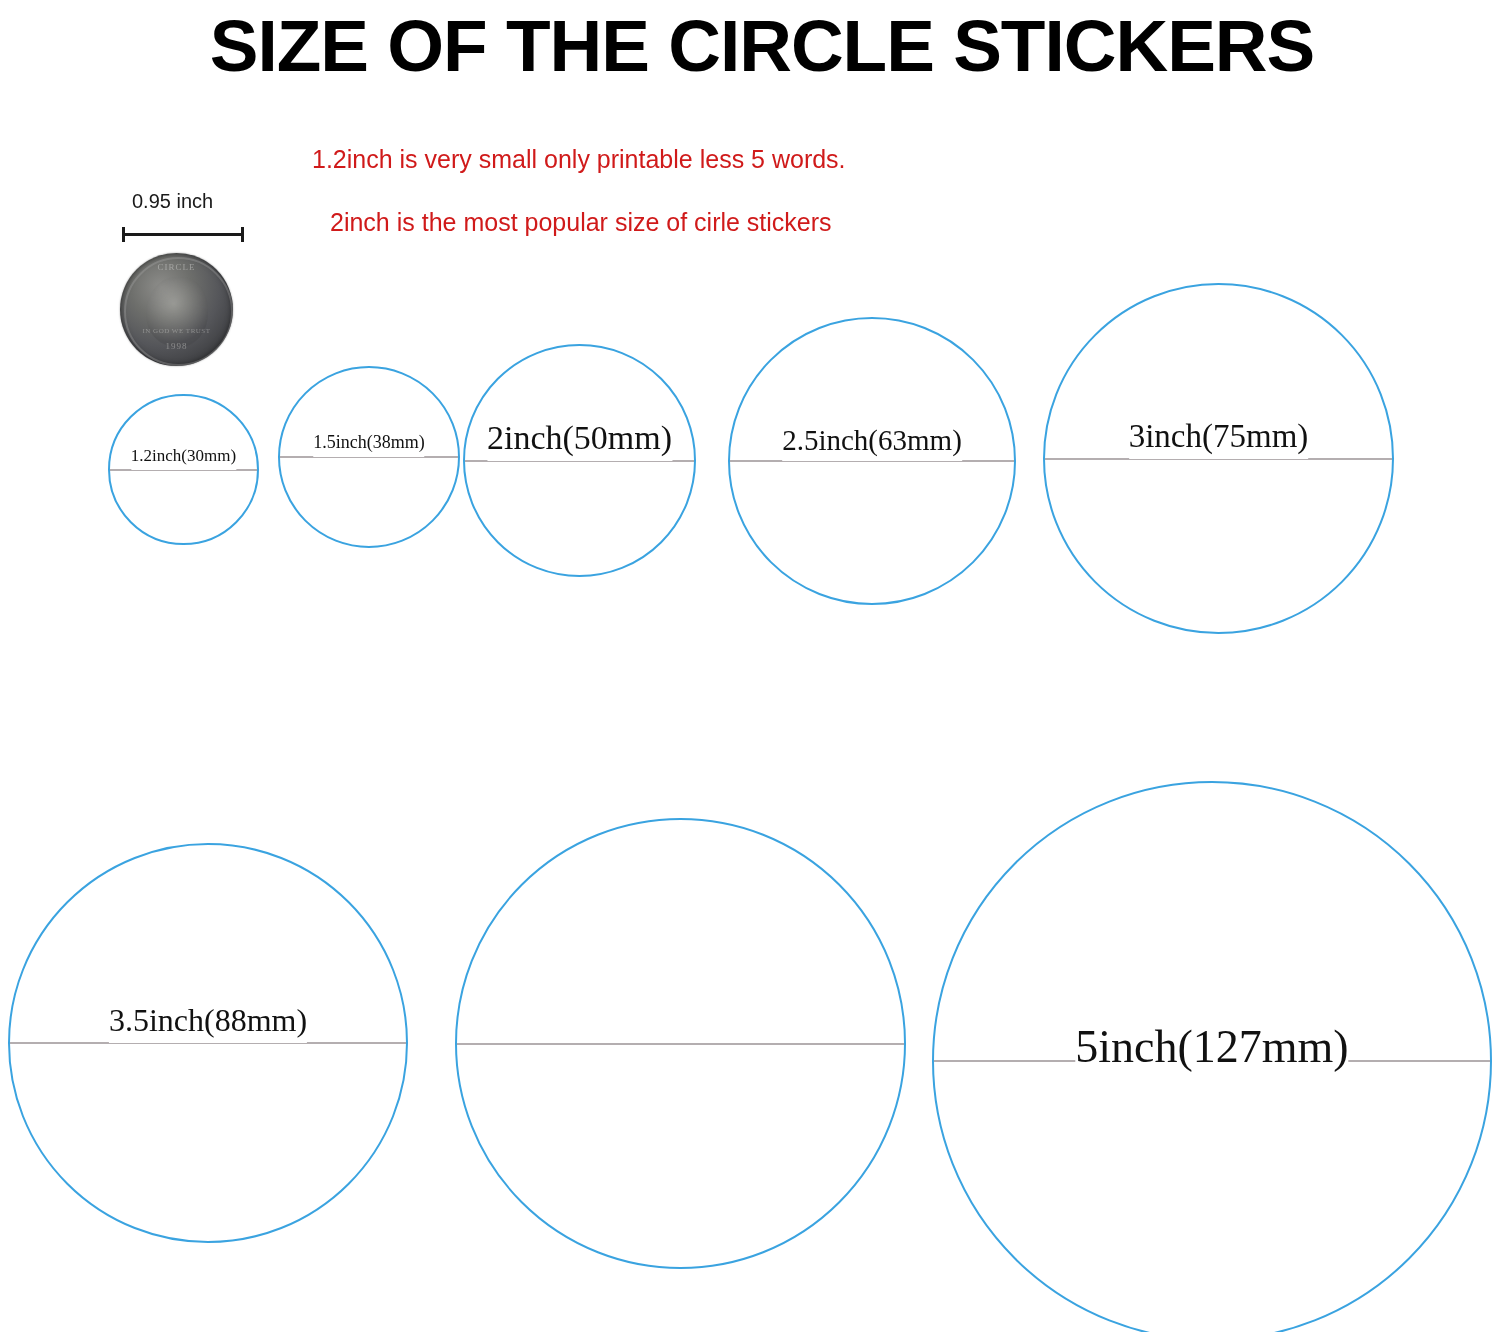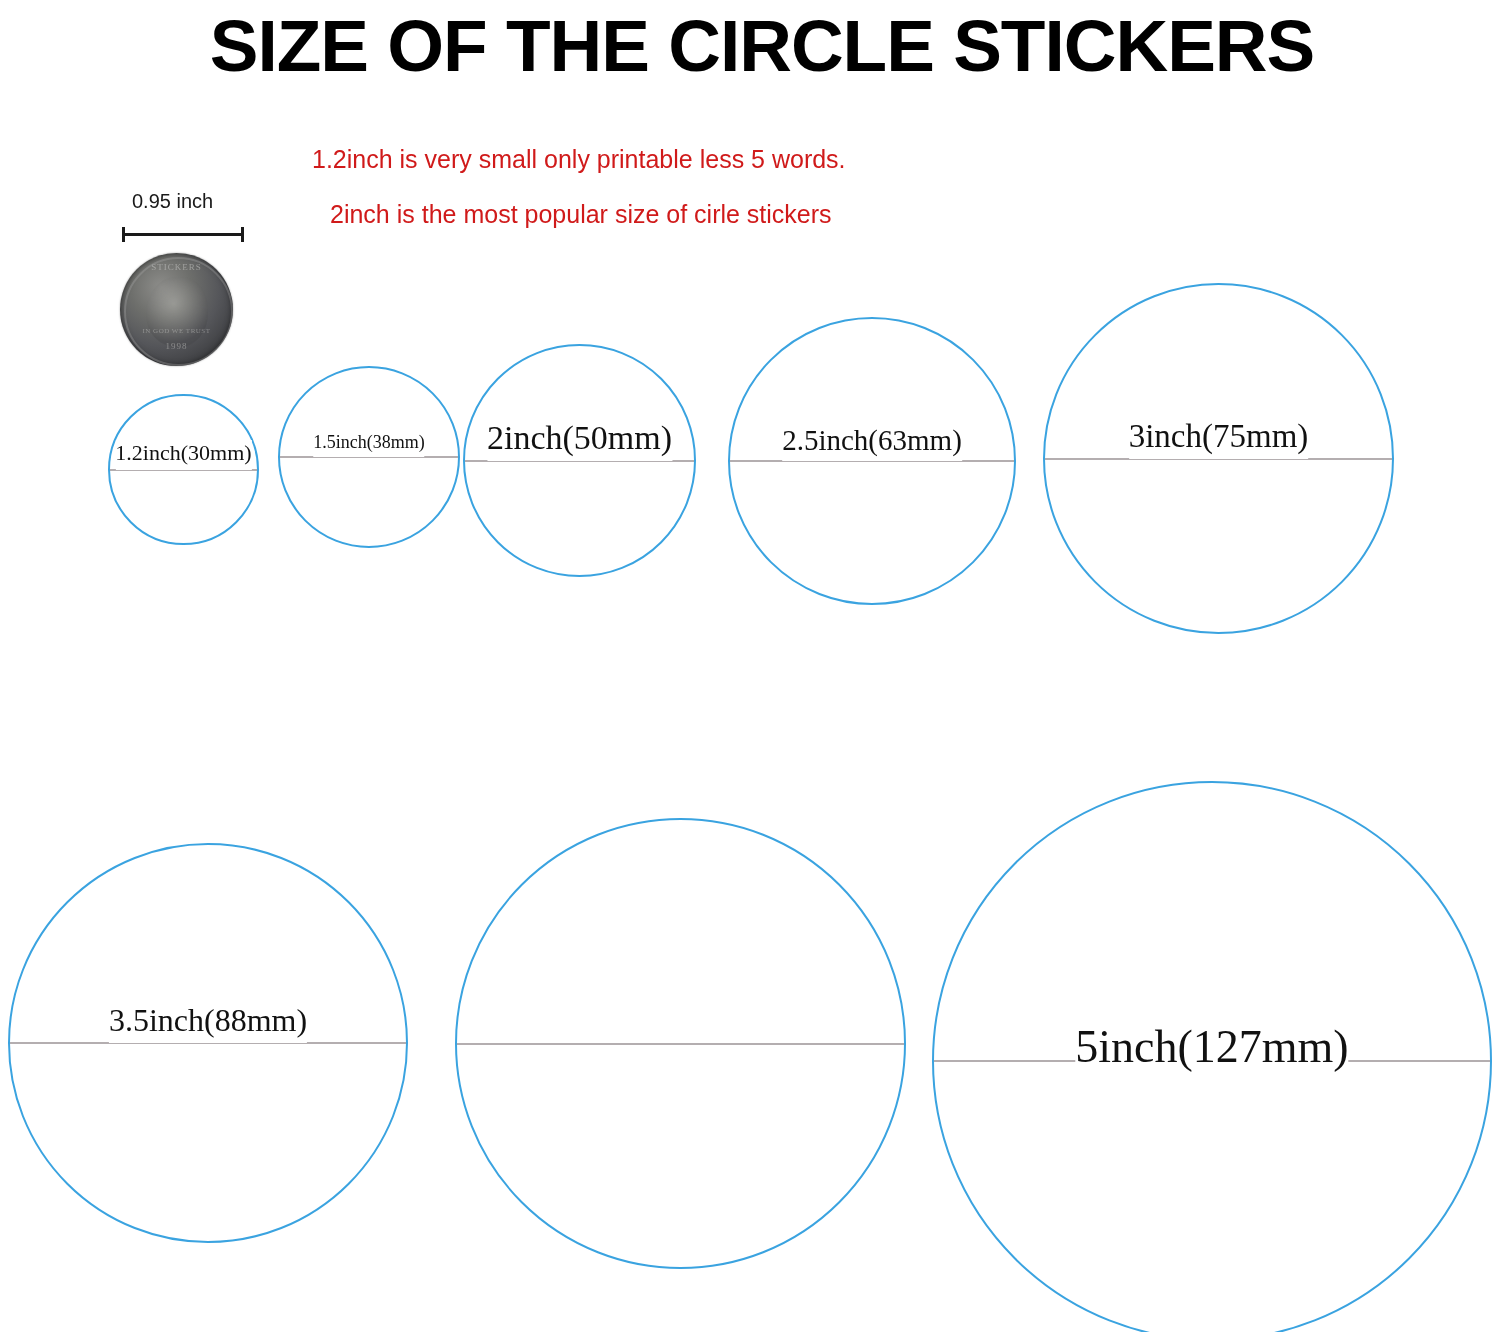--- a/index.html
+++ b/index.html
@@ -33,21 +33,21 @@
 
   
   .note {
     position: absolute;
     font-family: "Liberation Sans", sans-serif;
     font-size: 25px;
     color: #d01a1a;
     white-space: nowrap;
   }
   .note-1 { left: 312px; top: 145px; }
-  .note-2 { left: 330px; top: 200px; }
+  .note-2 { left: 330px; top: 208px; }
 
   
   .coin-label {
     position: absolute;
     left: 132px;
     top: 190px;
     font-family: "Liberation Sans", sans-serif;
     font-size: 20px;
     color: #1a1a1a;
     white-space: nowrap;
@@ -157,21 +157,21 @@
     top: 50%;
     transform: translate(-50%, -100%);
     white-space: nowrap;
     font-family: "Liberation Serif", serif;
     color: #111;
     padding-bottom: 4px;
     background: #fff;
   }
 
   
-  .cap-xs  { font-size: 22px; }
+  .cap-xs  { font-size: 17px; }
   .cap-s   { font-size: 18px; }
   .cap-m   { font-size: 34px; }
   .cap-l   { font-size: 29px; }
   .cap-xl  { font-size: 33px; }
   .cap-xxl { font-size: 32px; text-align: right; }
   .cap-4   { font-size: 36px; }
   .cap-5   { font-size: 46px; margin-top: 16px; }
 </style>
 </head>
 <body>
@@ -182,21 +182,21 @@
 <div class="note note-2">2inch is the most popular size of cirle stickers</div>
 
 <div class="coin-label">0.95 inch</div>
 <div class="measure-bar">
   <div class="cap cap-l"></div>
   <div class="line"></div>
   <div class="cap cap-r"></div>
 </div>
 <div class="coin">
   <div class="rim"></div>
-  <div class="txt-top">STICKERS</div>
+  <div class="txt-top">CIRCLE</div>
   <div class="head"></div>
   <div class="txt-mid">IN GOD WE TRUST</div>
   <div class="txt-bot">1998</div>
 </div>
 
 <div class="circle" style="left:108px; top:394px; width:151px; height:151px;">
   <div class="divider"></div>
   <div class="caption cap-xs">1.2inch(30mm)</div>
 </div>
 

